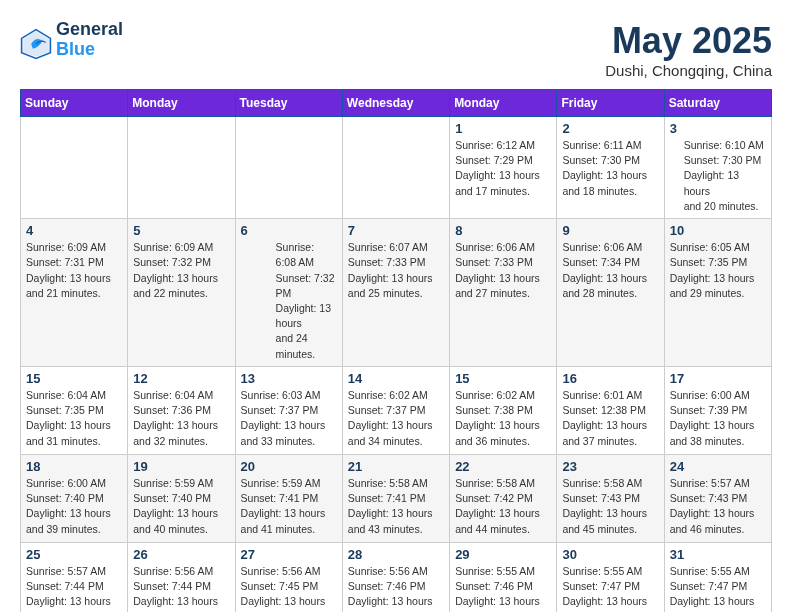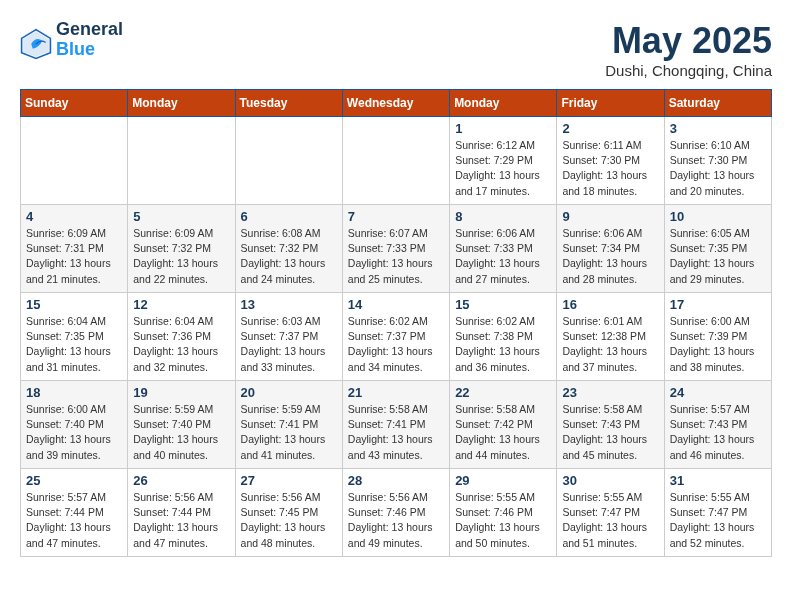--- a/index.html
+++ b/index.html
@@ -45,21 +45,21 @@
     .location {
       font-size: 15px;
       color: #333;
     }
     table {
       width: 100%;
       border-collapse: collapse;
       font-size: 11px;
     }
     thead tr th {
-      background-color: #c2410c;
+      background-color: #6d28d9;
       color: #fff;
       padding: 6px 4px;
       text-align: left;
       font-size: 12px;
       font-weight: bold;
       border: 1px solid #1255a0;
     }
     tbody tr td {
       border: 1px solid #ccc;
       vertical-align: top;
@@ -135,21 +135,21 @@
         </td>
         <td>
           <div class="day-number">2</div>
           <div class="day-info" style="white-space: pre-line;">Sunrise: 6:11 AM
 Sunset: 7:30 PM
 Daylight: 13 hours
 and 18 minutes.</div>
         </td>
         <td>
           <div class="day-number">3</div>
-          <div class="day-info" style="white-space: pre-line;">Sunrise: 6:10 AM
+          <div class="day-info" style="white-space: pre-line; margin-left: 14px;">Sunrise: 6:10 AM
 Sunset: 7:30 PM
 Daylight: 13 hours
 and 20 minutes.</div>
         </td>
       </tr>
       <tr>
         <td>
           <div class="day-number">4</div>
           <div class="day-info" style="white-space: pre-line;">Sunrise: 6:09 AM
 Sunset: 7:31 PM
@@ -158,21 +158,21 @@
         </td>
         <td>
           <div class="day-number">5</div>
           <div class="day-info" style="white-space: pre-line;">Sunrise: 6:09 AM
 Sunset: 7:32 PM
 Daylight: 13 hours
 and 22 minutes.</div>
         </td>
         <td>
           <div class="day-number">6</div>
-          <div class="day-info" style="white-space: pre-line;">Sunrise: 6:08 AM
+          <div class="day-info" style="white-space: pre-line; margin-left: 35px;">Sunrise: 6:08 AM
 Sunset: 7:32 PM
 Daylight: 13 hours
 and 24 minutes.</div>
         </td>
         <td>
           <div class="day-number">7</div>
           <div class="day-info" style="white-space: pre-line;">Sunrise: 6:07 AM
 Sunset: 7:33 PM
 Daylight: 13 hours
 and 25 minutes.</div>

